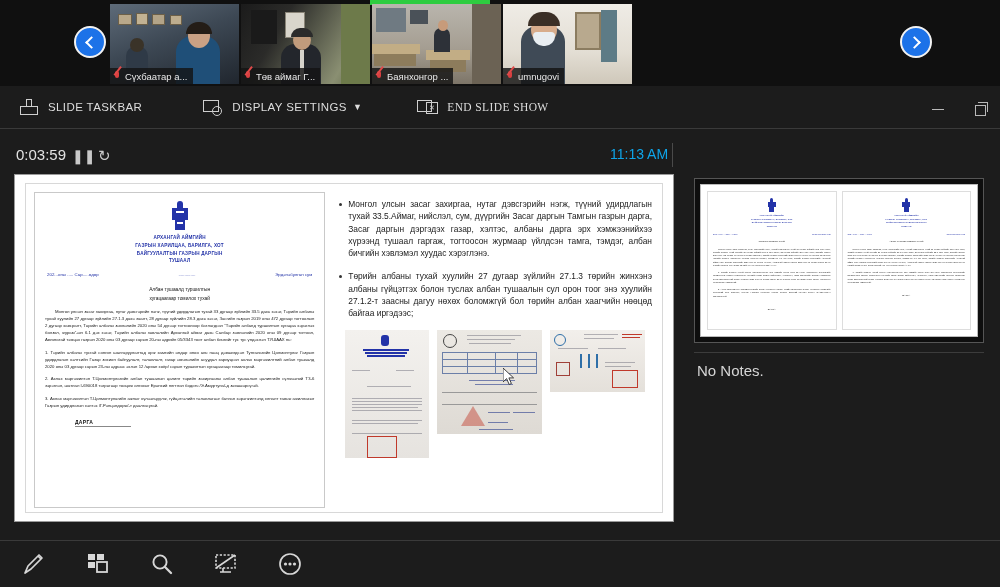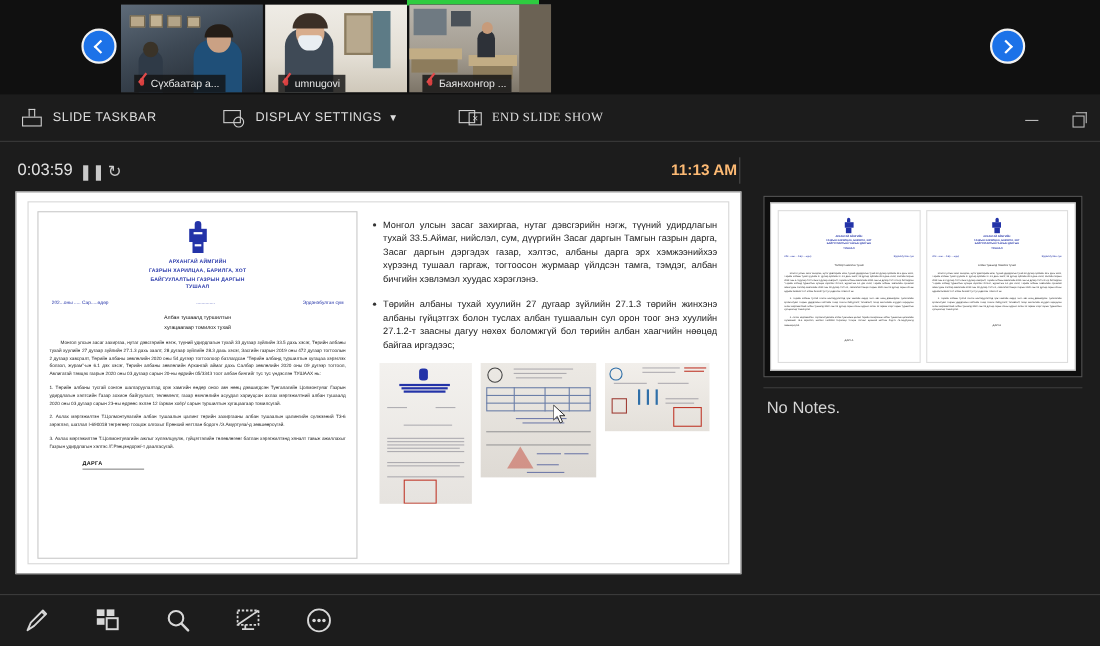--- a/index.html
+++ b/index.html
@@ -23,21 +23,21 @@
   .strip-inner {
     position: absolute; left: 110px; top: 4px; width: 780px; height: 80px;
     display: flex; gap: 2px;
   }
   .tile {
     position: relative; width: 129px; height: 80px; overflow: hidden;
     background: #2a2a2a;
   }
   .tile .scene { position: absolute; inset: 0; }
   .tile .label {
-    position: absolute; left: 12px; bottom: 0; height: 16px;
+    position: absolute; left: 0; bottom: 0; height: 16px;
     display: flex; align-items: center; gap: 3px;
     padding: 0 5px 0 3px;
     background: rgba(20,20,20,0.82);
     color: #e8e8e8; font-size: 9.5px; white-space: nowrap;
     max-width: 100%;
   }
   .mutemic {
     display: inline-block; width: 9px; height: 11px; position: relative; flex: 0 0 auto;
   }
   .mutemic::before {
@@ -110,21 +110,21 @@
 
   
   .timerrow {
     position: absolute; left: 0; top: 134px; width: 1000px; height: 40px;
     display: flex; align-items: center;
   }
   .timer { position: absolute; left: 16px; color: #e2e2e2; font-size: 15px; }
   .tctrl { position: absolute; color: #c9c9c9; cursor: pointer; font-size: 14px; }
   .t-pause { left: 72px; top: 148px; }
   .t-reset { left: 98px; top: 147px; font-size: 15px; }
-  .clock { position: absolute; left: 610px; color: #fdba74; font-size: 14px; font-weight: bold; }
+  .clock { position: absolute; left: 610px; color: #0ea5e9; font-size: 14px; }
   .vdiv { position: absolute; left: 672px; top: 143px; width: 1px; height: 24px; background: #4a4a4a; }
   .nextlabel { position: absolute; left: 697px; color: #dcdcdc; font-size: 15px; }
 
   
   .slide-wrap {
     position: absolute; left: 14px; top: 174px; width: 660px; height: 348px;
     background: #fff; border: 1px solid #9a9a9a;
     padding: 8px 10px;
   }
   .slide-canvas {
@@ -225,51 +225,66 @@
           <div style="position:absolute;left:66px;top:32px;width:44px;height:48px;background:#1f4f78;border-radius:16px 16px 0 0"></div>
           <div style="position:absolute;left:78px;top:20px;width:22px;height:24px;background:#caa184;border-radius:50%"></div>
           <div style="position:absolute;left:76px;top:18px;width:26px;height:12px;background:#241d17;border-radius:12px 12px 0 0"></div>
         </div>
         <div class="label">
           <span class="mutemic"></span>
           <span>Сүхбаатар а...</span>
         </div>
       </div>
 
-
       <div class="tile">
-        <div class="scene" style="background:linear-gradient(180deg,#efece6 0%,#e3ded4 60%,#cfc8ba 100%)">
-          <div style="position:absolute;left:72px;top:8px;width:26px;height:38px;background:#b8a98e;border:2px solid #8b7c60"></div>
-          <div style="position:absolute;left:98px;top:6px;width:16px;height:52px;background:#5d7b86"></div>
-          <div style="position:absolute;left:18px;top:22px;width:44px;height:58px;background:#3f4a56;border-radius:16px 16px 0 0"></div>
-          <div style="position:absolute;left:28px;top:12px;width:26px;height:28px;background:#d8ad8d;border-radius:50%"></div>
-          <div style="position:absolute;left:25px;top:8px;width:32px;height:14px;background:#3b2f26;border-radius:14px 14px 0 0"></div>
-          <div style="position:absolute;left:30px;top:28px;width:22px;height:14px;background:#e9eef2;border-radius:4px 4px 10px 10px"></div>
+        <div class="scene" style="background:linear-gradient(120deg,#1b1b1b 0%,#2b2b29 30%,#8a8f72 78%,#57603f 100%)">
+          <div style="position:absolute;left:10px;top:6px;width:26px;height:34px;background:#1a1a1a"></div>
+          <div style="position:absolute;left:44px;top:8px;width:20px;height:26px;background:#d9d6cc;border:1px solid #8a8578"></div>
+          <div style="position:absolute;left:40px;top:40px;width:40px;height:40px;background:#23262c;border-radius:14px 14px 0 0"></div>
+          <div style="position:absolute;left:52px;top:26px;width:18px;height:20px;background:#c19b7c;border-radius:50%"></div>
+          <div style="position:absolute;left:50px;top:24px;width:22px;height:9px;background:#2b2b2b;border-radius:10px 10px 0 0"></div>
+          <div style="position:absolute;left:59px;top:46px;width:4px;height:30px;background:#d6d3cb"></div>
+          <div style="position:absolute;left:100px;top:0;width:29px;height:80px;background:#6d7a4a"></div>
         </div>
         <div class="label">
           <span class="mutemic"></span>
-          <span>umnugovi</span>
+          <span>Төв аймаг Г...</span>
         </div>
       </div>
 
       <div class="tile">
         <div class="scene" style="background:linear-gradient(180deg,#b9b5ad 0%,#a59e92 55%,#7d7568 100%)">
           <div style="position:absolute;left:4px;top:4px;width:30px;height:24px;background:#6f7a82"></div>
           <div style="position:absolute;left:38px;top:6px;width:18px;height:14px;background:#4a5158"></div>
           <div style="position:absolute;left:0px;top:40px;width:48px;height:10px;background:#c2ad85"></div>
           <div style="position:absolute;left:2px;top:50px;width:42px;height:12px;background:#8d7c5c"></div>
           <div style="position:absolute;left:54px;top:46px;width:44px;height:10px;background:#c2ad85"></div>
           <div style="position:absolute;left:58px;top:56px;width:36px;height:12px;background:#8d7c5c"></div>
           <div style="position:absolute;left:62px;top:24px;width:16px;height:24px;background:#2d3138;border-radius:7px 7px 0 0"></div>
           <div style="position:absolute;left:66px;top:16px;width:10px;height:11px;background:#c79b7a;border-radius:50%"></div>
           <div style="position:absolute;left:100px;top:0;width:29px;height:80px;background:#6b6254"></div>
         </div>
         <div class="label">
           <span class="mutemic"></span>
           <span>Баянхонгор ...</span>
+        </div>
+      </div>
+
+      <div class="tile">
+        <div class="scene" style="background:linear-gradient(180deg,#efece6 0%,#e3ded4 60%,#cfc8ba 100%)">
+          <div style="position:absolute;left:72px;top:8px;width:26px;height:38px;background:#b8a98e;border:2px solid #8b7c60"></div>
+          <div style="position:absolute;left:98px;top:6px;width:16px;height:52px;background:#5d7b86"></div>
+          <div style="position:absolute;left:18px;top:22px;width:44px;height:58px;background:#3f4a56;border-radius:16px 16px 0 0"></div>
+          <div style="position:absolute;left:28px;top:12px;width:26px;height:28px;background:#d8ad8d;border-radius:50%"></div>
+          <div style="position:absolute;left:25px;top:8px;width:32px;height:14px;background:#3b2f26;border-radius:14px 14px 0 0"></div>
+          <div style="position:absolute;left:30px;top:28px;width:22px;height:14px;background:#e9eef2;border-radius:4px 4px 10px 10px"></div>
+        </div>
+        <div class="label">
+          <span class="mutemic"></span>
+          <span>umnugovi</span>
         </div>
       </div>
 
 
 
     </div>
   </div>
 
   <div class="ptoolbar">
     <div class="tb-item" style="margin-left:18px;">

